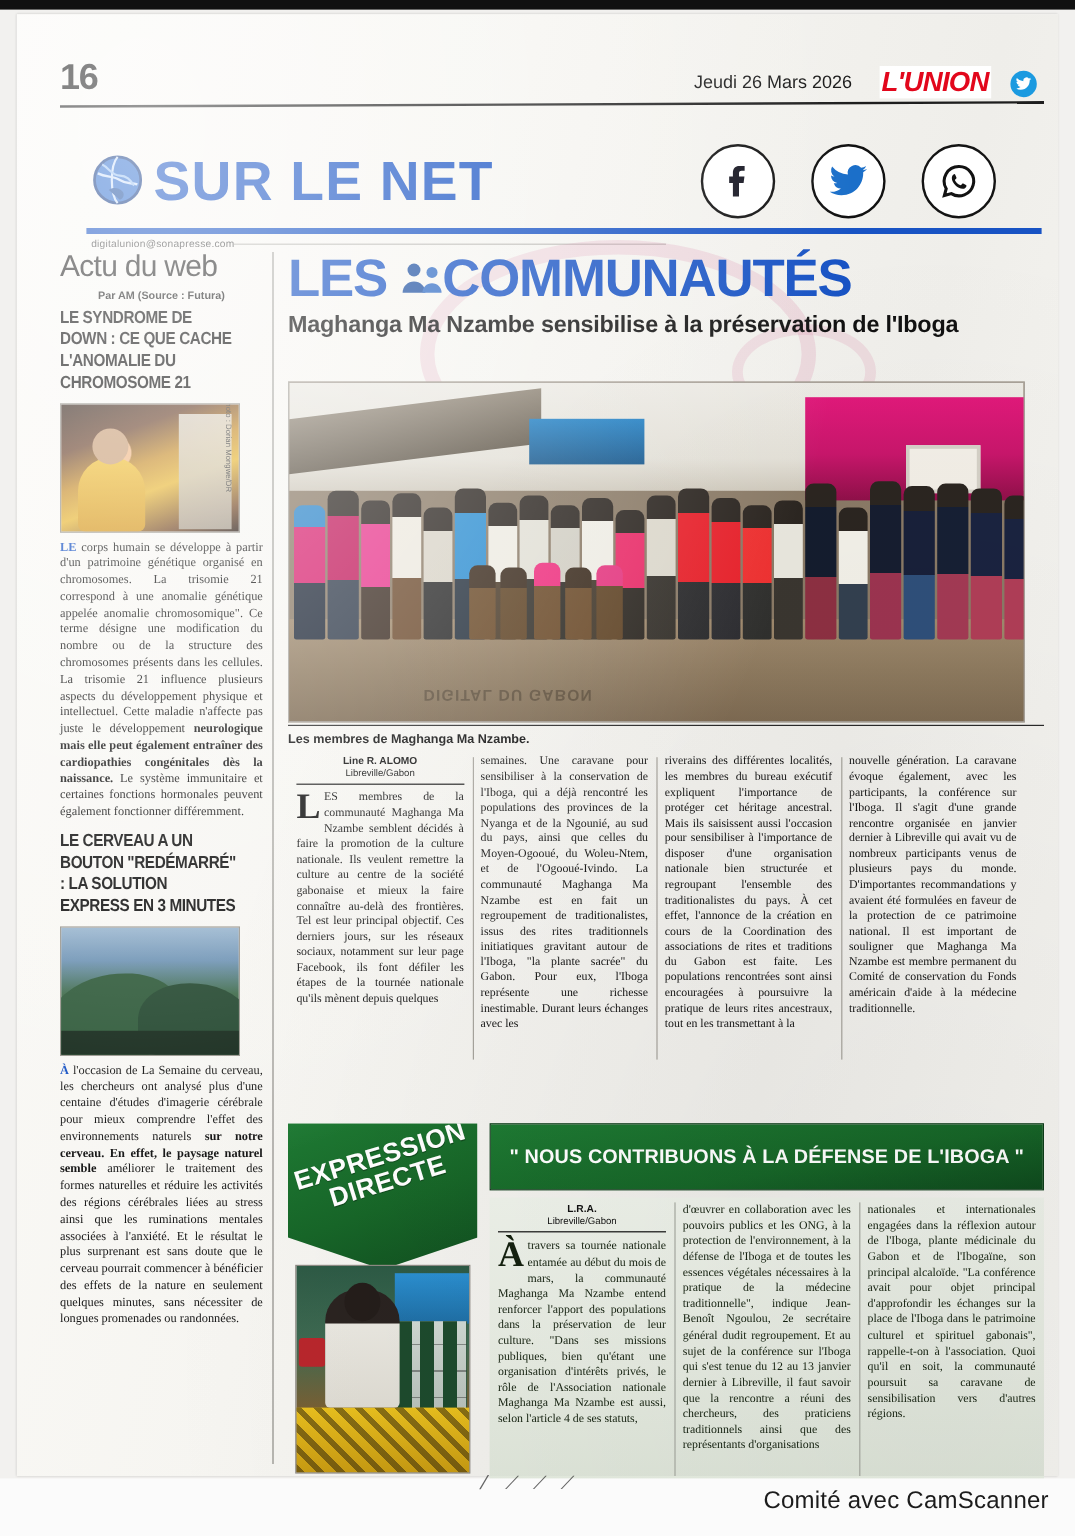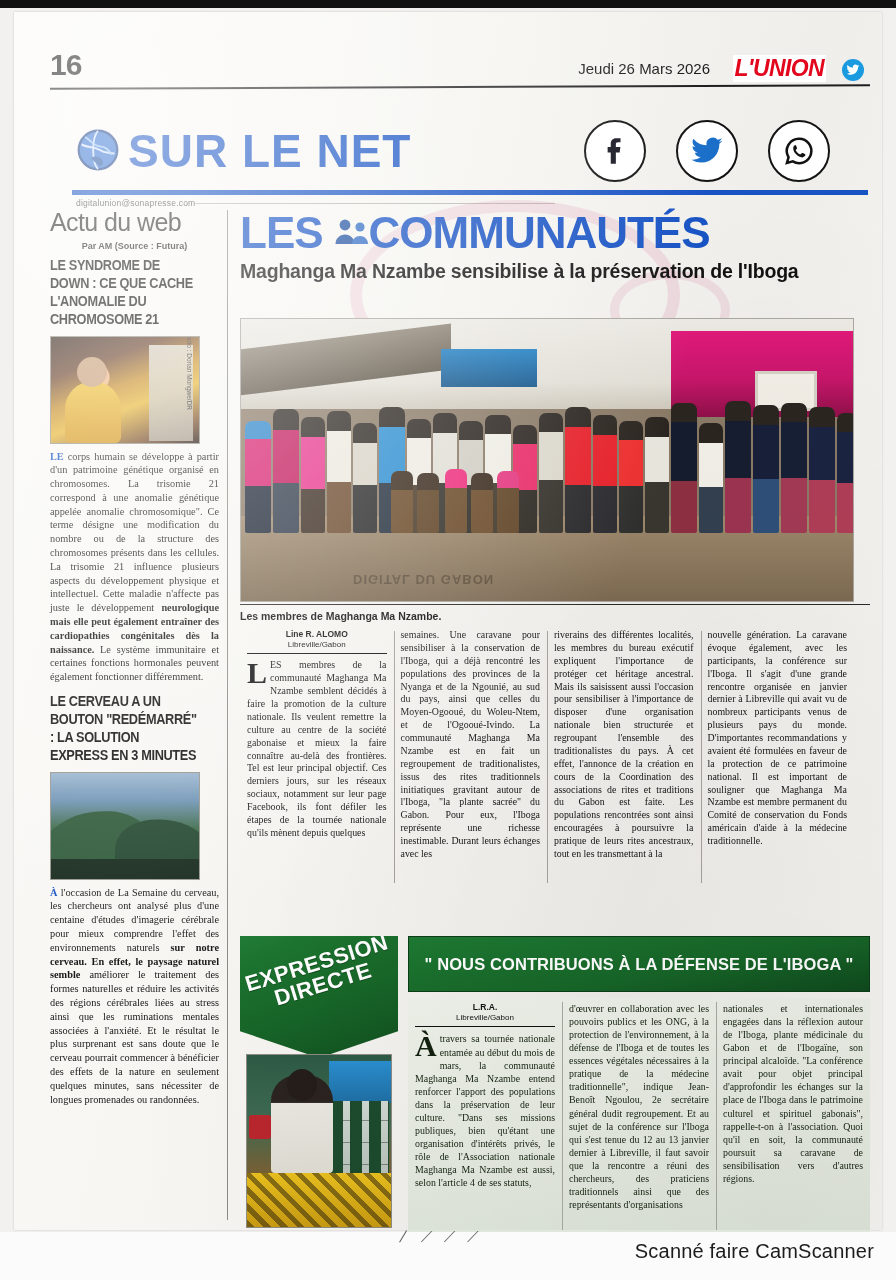--- a/index.html
+++ b/index.html
@@ -568,14 +568,14 @@
             </div>
           </div>
         </div>
 
       </div>
     </div>
   </div>
 
   <div id="bottom-strip"></div>
   <div id="scan-marks">/ ⁄ ⁄ ⁄</div>
-  <div id="camscanner">Scanné faire CamScanner</div>
+  <div id="camscanner">Comité avec CamScanner</div>
 </div>
 
 </body></html>

